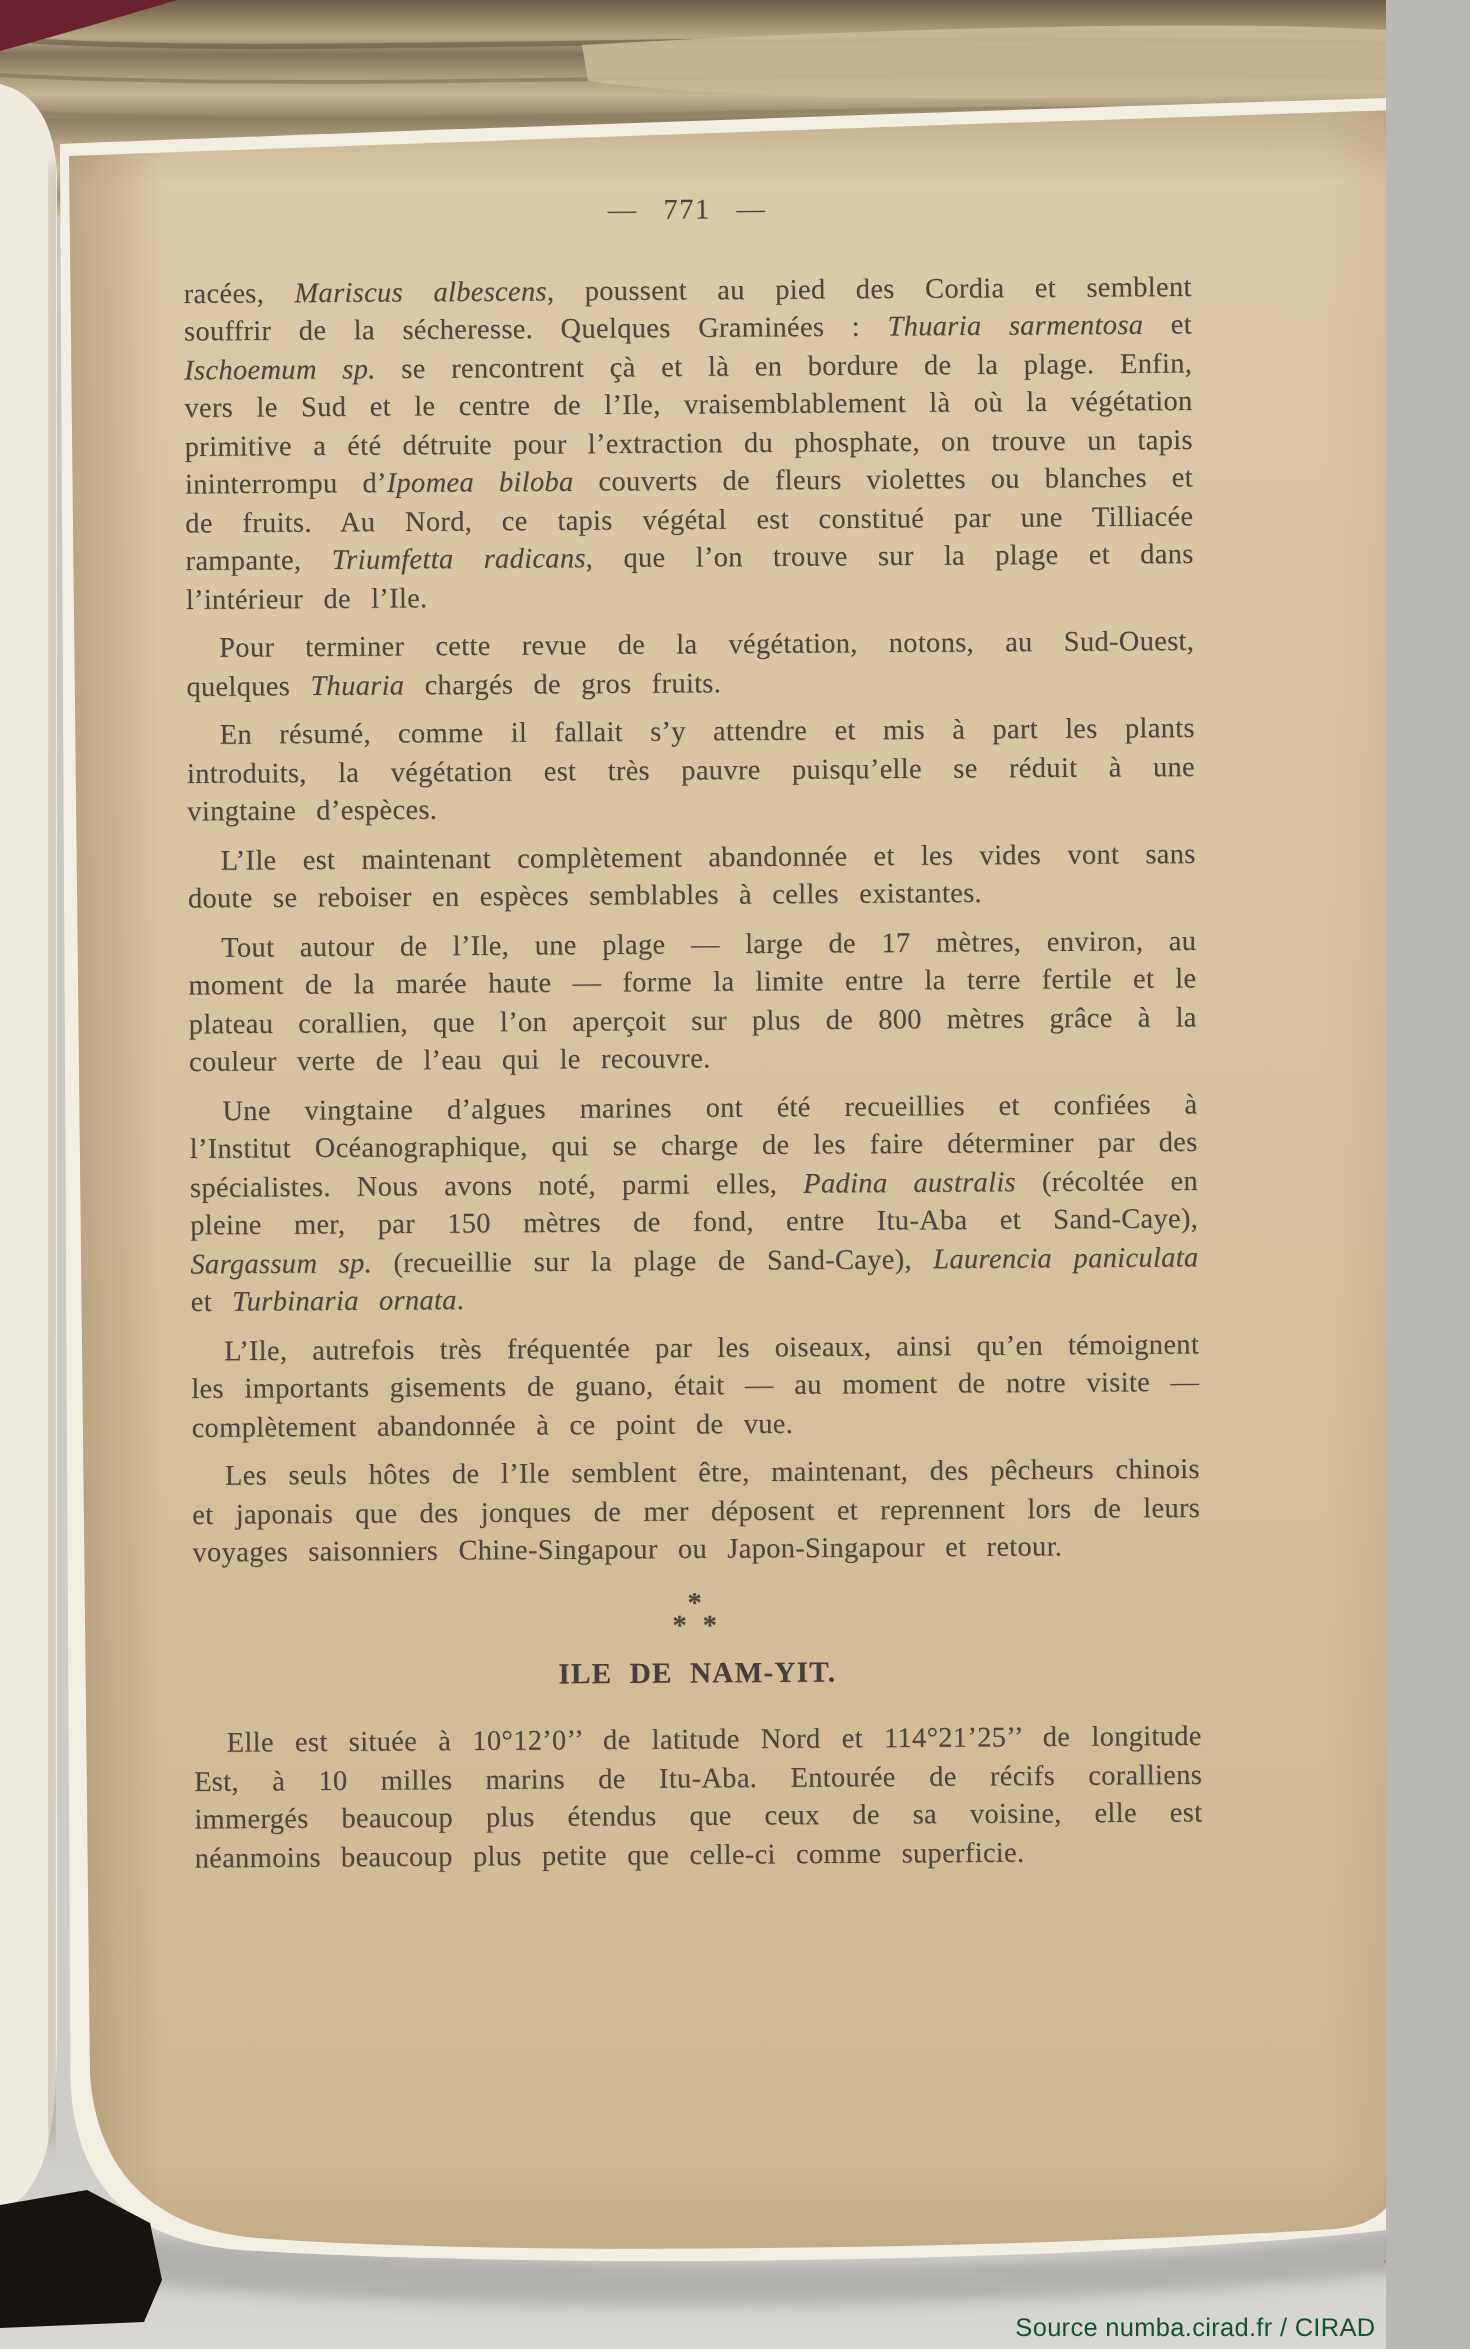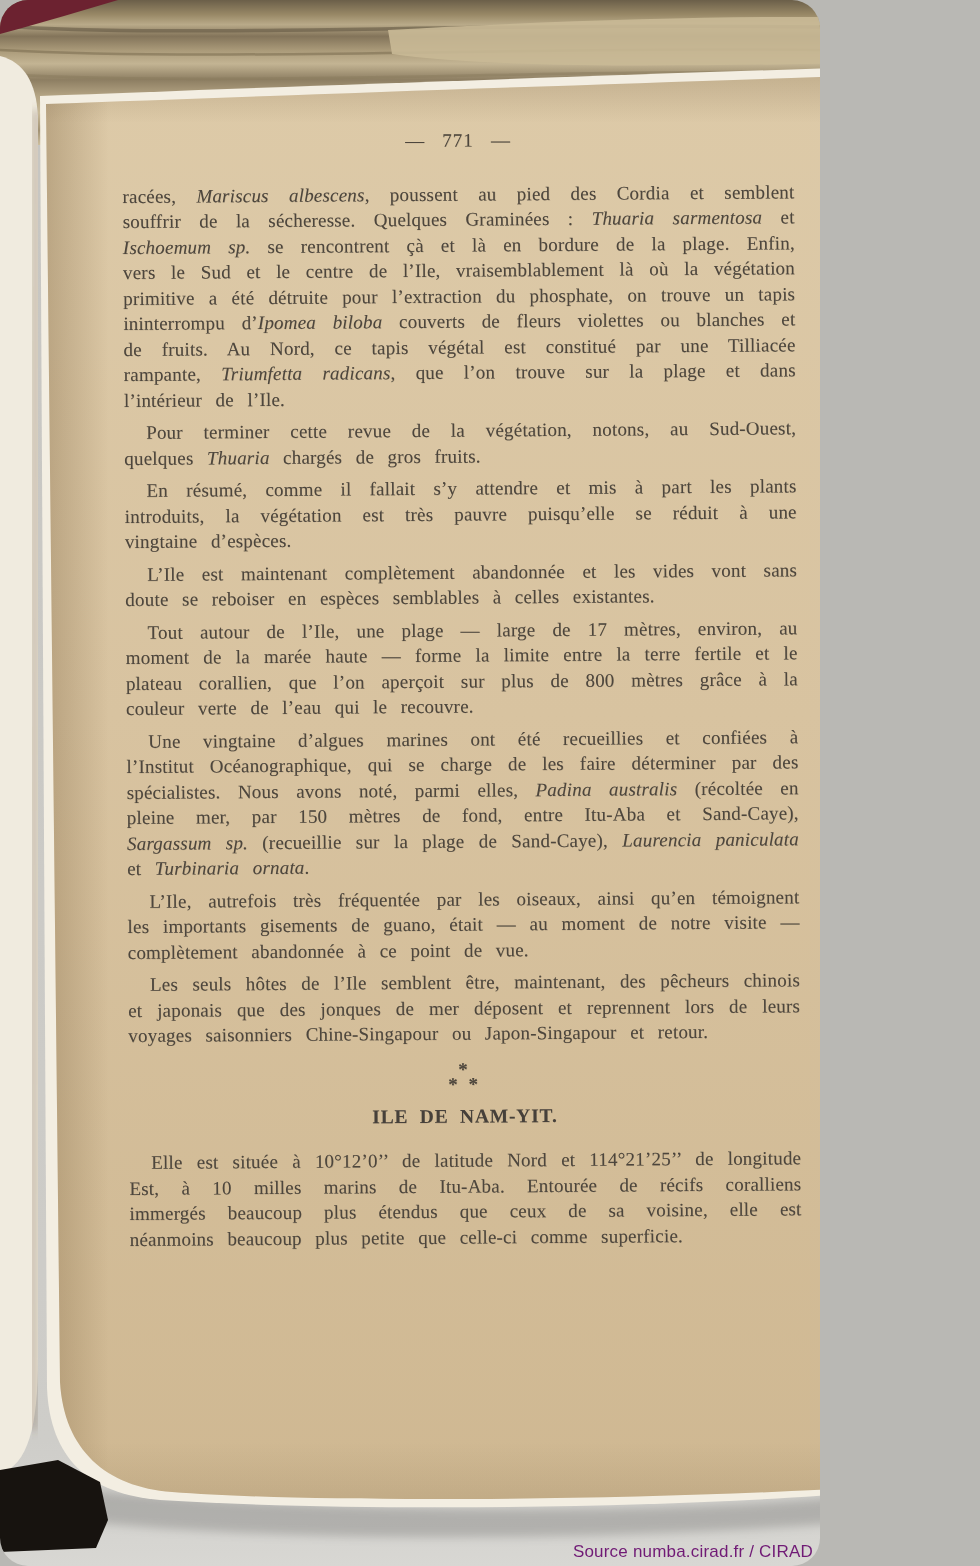--- a/index.html
+++ b/index.html
@@ -1,17 +1,17 @@
 <!DOCTYPE html>
 <html><head>
 <meta charset="utf-8">
 <style>
   html,body{margin:0;padding:0;background:#b9b8b4;}
-  .scene{position:relative;width:820px;height:1566px;overflow:hidden;
-         font-family:"Liberation Serif","DejaVu Serif",serif;border-radius:28px;}
+  .scene{position:relative;width:924px;height:1566px;overflow:hidden;
+         font-family:"Liberation Serif","DejaVu Serif",serif;}
   .bg-svg{position:absolute;left:0;top:0;width:980px;height:1566px;display:block;}
 
   
   .text-layer{
     position:absolute;left:122px;top:130px;width:672px;
     color:#4d463d;font-size:19px;line-height:25.5px;
     text-align:justify;word-spacing:.45em;letter-spacing:.2px;
     transform:rotate(-0.4deg);transform-origin:top left;
     text-shadow:.3px .3px .5px rgba(80,70,55,.28);
   }
@@ -20,21 +20,21 @@
   .para.indent{text-indent:22px;}
   .para i{font-style:italic;}
   .separator{text-align:center;margin:15px 0 9px 0;line-height:15px;
              font-size:19px;font-weight:bold;letter-spacing:3px;word-spacing:0;}
   .section-heading{text-align:center;font-size:19.5px;font-weight:bold;
                    margin:12px 0 19px 0;letter-spacing:.8px;word-spacing:.3em;color:#46403a;}
 
   
   .watermark{position:absolute;right:7px;bottom:4px;
              font-family:"Liberation Sans","DejaVu Sans",sans-serif;
-             font-size:17px;color:#701a75;letter-spacing:.2px;}
+             font-size:17px;color:#14532d;letter-spacing:.2px;}
 </style>
 </head>
 <body>
 
 <div class="scene">
 
   <svg class="bg-svg" viewBox="0 0 980 1566" aria-hidden="true">
     <defs>
       <linearGradient id="bandGrad" x1="0" y1="0" x2="0" y2="1">
         <stop offset="0" stop-color="#6b5f49"></stop>

